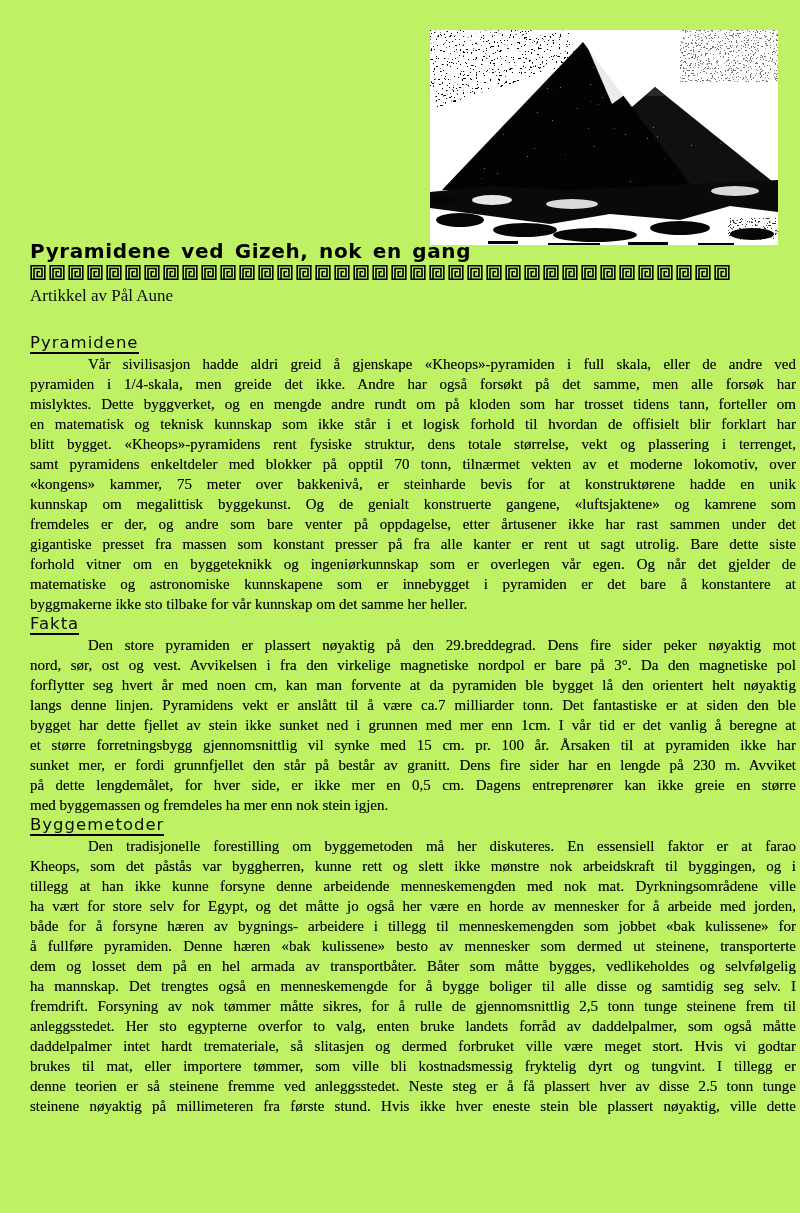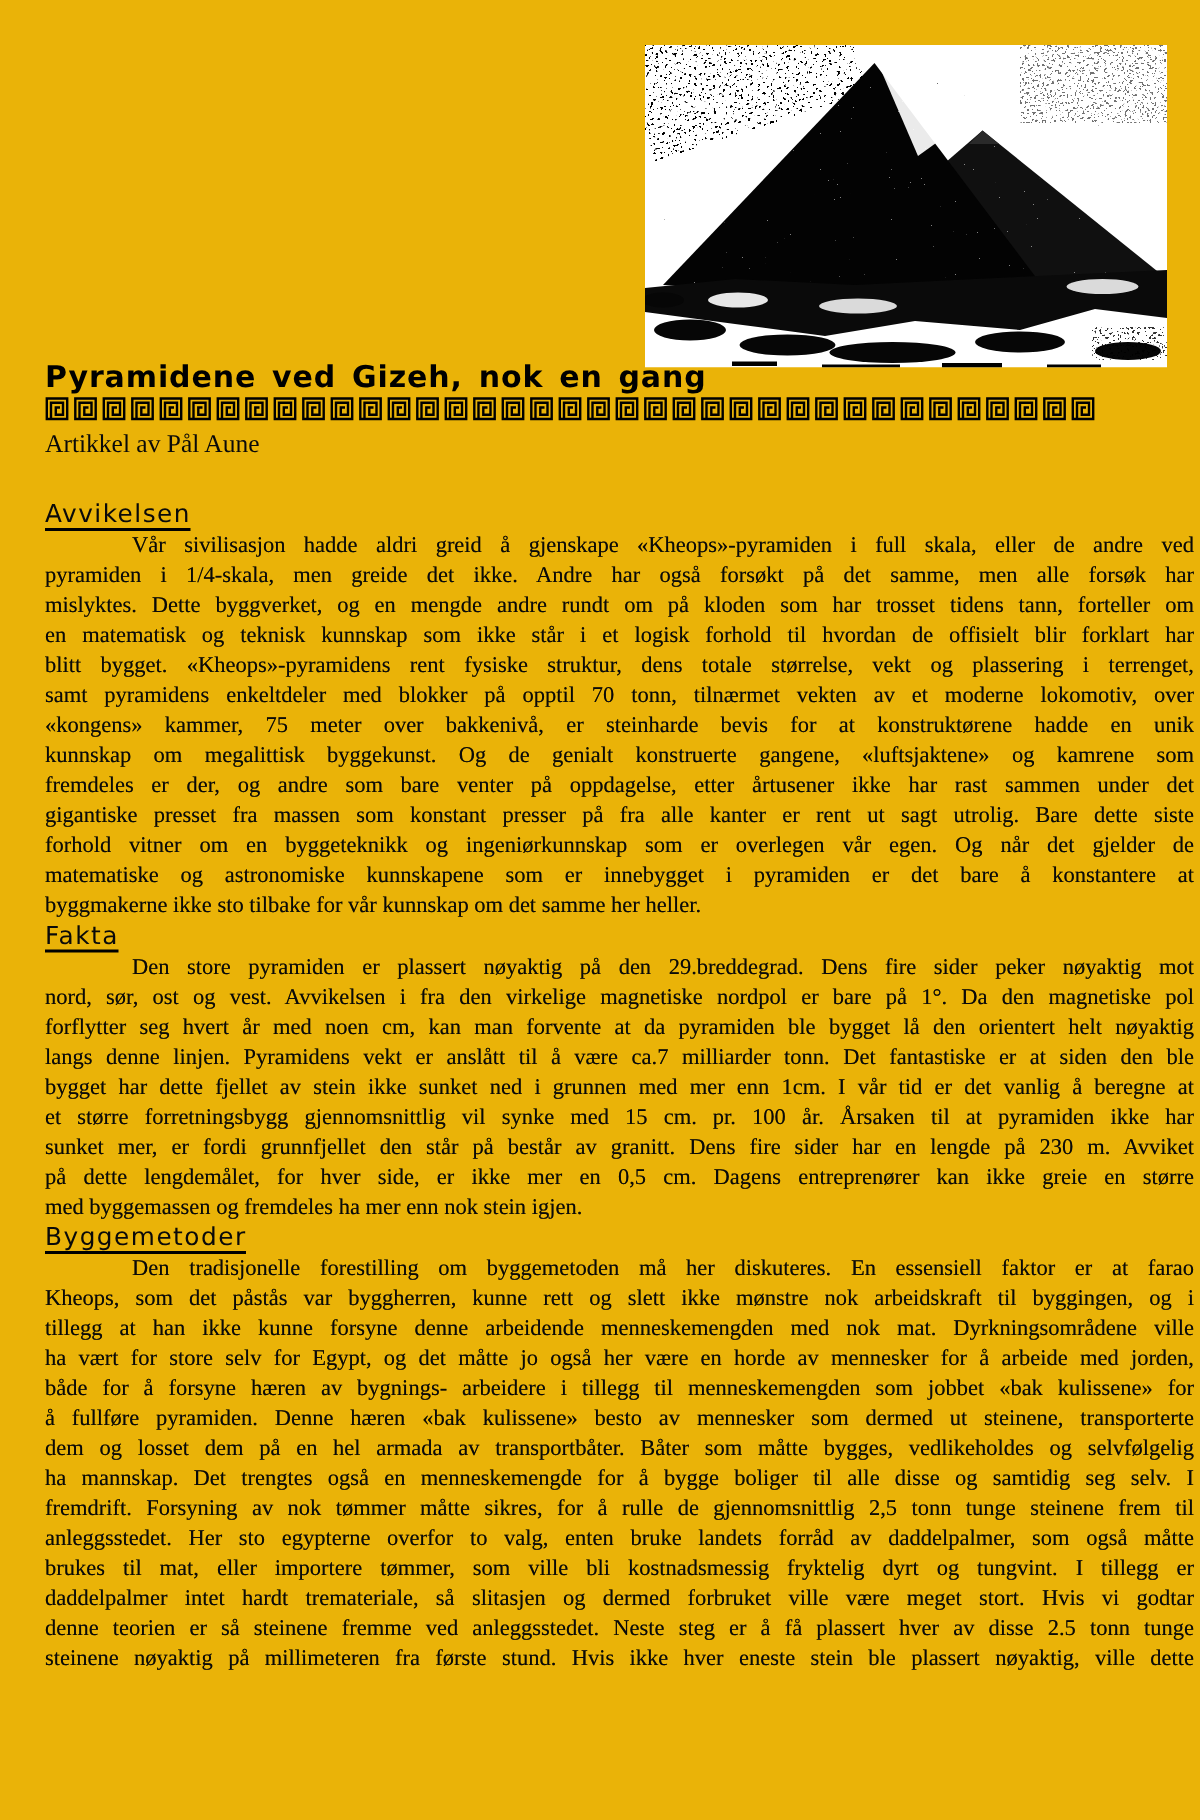--- a/index.html
+++ b/index.html
@@ -1,17 +1,17 @@
 <!DOCTYPE html>
 <html><head>
 <meta charset="utf-8">
 <style>
   html,body{margin:0;padding:0;background:#888;}
   .page{
-    position:relative;width:800px;height:1213px;background:#eab308;
+    position:relative;width:800px;height:1213px;background:#bef264;
     font-family:"Liberation Serif",serif;color:#0a0a0a;overflow:hidden;
     margin:0 auto;
   }
   .photo{position:absolute;left:430px;top:30px;width:348px;height:215px;}
   .content{position:absolute;left:30px;top:240px;width:766px;}
   .title{
     font-family:"DejaVu Sans",sans-serif;font-weight:700;font-size:20px;
     line-height:22px;letter-spacing:.6px;word-spacing:3px;color:#000;
   }
   .meander{margin-top:2px;height:17px;white-space:nowrap;overflow:hidden;}
@@ -174,42 +174,42 @@
         </svg><svg width="16" height="17" viewBox="0 0 20 20">
           <path d="M1.5 1.5 H18.5 V18.5 H1.5 Z M5 18.5 V5 H15 V15 H9 V9 H12.5" fill="none" stroke="#000" stroke-width="2"></path>
         </svg><svg width="16" height="17" viewBox="0 0 20 20">
           <path d="M1.5 1.5 H18.5 V18.5 H1.5 Z M5 18.5 V5 H15 V15 H9 V9 H12.5" fill="none" stroke="#000" stroke-width="2"></path>
         </svg></div>
 
     <div class="byline">Artikkel av Pål Aune</div>
 
     <div id="sections">
         <div class="section">
-          <div class="sec-heading"><span class="hd">Avvikelsen</span></div>
+          <div class="sec-heading"><span class="hd">Pyramidene</span></div>
           <div class="para">
             <div class="bodyline first">Vår sivilisasjon hadde aldri greid å gjenskape «Kheops»-pyramiden i full skala, eller de andre ved</div>
             <div class="bodyline">pyramiden i 1/4-skala, men greide det ikke. Andre har også forsøkt på det samme, men alle forsøk har</div>
             <div class="bodyline">mislyktes. Dette byggverket, og en mengde andre rundt om på kloden som har trosset tidens tann, forteller om</div>
             <div class="bodyline">en matematisk og teknisk kunnskap som ikke står i et logisk forhold til hvordan de offisielt blir forklart har</div>
             <div class="bodyline">blitt bygget. «Kheops»-pyramidens rent fysiske struktur, dens totale størrelse, vekt og plassering i terrenget,</div>
             <div class="bodyline">samt pyramidens enkeltdeler med blokker på opptil 70 tonn, tilnærmet vekten av et moderne lokomotiv, over</div>
             <div class="bodyline">«kongens» kammer, 75 meter over bakkenivå, er steinharde bevis for at konstruktørene hadde en unik</div>
             <div class="bodyline">kunnskap om megalittisk byggekunst. Og de genialt konstruerte gangene, «luftsjaktene» og kamrene som</div>
             <div class="bodyline">fremdeles er der, og andre som bare venter på oppdagelse, etter årtusener ikke har rast sammen under det</div>
             <div class="bodyline">gigantiske presset fra massen som konstant presser på fra alle kanter er rent ut sagt utrolig. Bare dette siste</div>
             <div class="bodyline">forhold vitner om en byggeteknikk og ingeniørkunnskap som er overlegen vår egen. Og når det gjelder de</div>
             <div class="bodyline">matematiske og astronomiske kunnskapene som er innebygget i pyramiden er det bare å konstantere at</div>
             <div class="bodyline left-last">byggmakerne ikke sto tilbake for vår kunnskap om det samme her heller.</div>
           </div>
         </div>
         <div class="section">
           <div class="sec-heading"><span class="hd">Fakta</span></div>
           <div class="para">
             <div class="bodyline first">Den store pyramiden er plassert nøyaktig på den 29.breddegrad. Dens fire sider peker nøyaktig mot</div>
-            <div class="bodyline">nord, sør, ost og vest. Avvikelsen i fra den virkelige magnetiske nordpol er bare på 1°. Da den magnetiske pol</div>
+            <div class="bodyline">nord, sør, ost og vest. Avvikelsen i fra den virkelige magnetiske nordpol er bare på 3°. Da den magnetiske pol</div>
             <div class="bodyline">forflytter seg hvert år med noen cm, kan man forvente at da pyramiden ble bygget lå den orientert helt nøyaktig</div>
             <div class="bodyline">langs denne linjen. Pyramidens vekt er anslått til å være ca.7 milliarder tonn. Det fantastiske er at siden den ble</div>
             <div class="bodyline">bygget har dette fjellet av stein ikke sunket ned i grunnen med mer enn 1cm. I vår tid er det vanlig å beregne at</div>
             <div class="bodyline">et større forretningsbygg gjennomsnittlig vil synke med 15 cm. pr. 100 år. Årsaken til at pyramiden ikke har</div>
             <div class="bodyline">sunket mer, er fordi grunnfjellet den står på består av granitt. Dens fire sider har en lengde på 230 m. Avviket</div>
             <div class="bodyline">på dette lengdemålet, for hver side, er ikke mer en 0,5 cm. Dagens entreprenører kan ikke greie en større</div>
             <div class="bodyline left-last">med byggemassen og fremdeles ha mer enn nok stein igjen.</div>
           </div>
         </div>
         <div class="section">
@@ -218,21 +218,21 @@
             <div class="bodyline first">Den tradisjonelle forestilling om byggemetoden må her diskuteres. En essensiell faktor er at farao</div>
             <div class="bodyline">Kheops, som det påstås var byggherren, kunne rett og slett ikke mønstre nok arbeidskraft til byggingen, og i</div>
             <div class="bodyline">tillegg at han ikke kunne forsyne denne arbeidende menneskemengden med nok mat. Dyrkningsområdene ville</div>
             <div class="bodyline">ha vært for store selv for Egypt, og det måtte jo også her være en horde av mennesker for å arbeide med jorden,</div>
             <div class="bodyline">både for å forsyne hæren av bygnings- arbeidere i tillegg til menneskemengden som jobbet «bak kulissene» for</div>
             <div class="bodyline">å fullføre pyramiden. Denne hæren «bak kulissene» besto av mennesker som dermed ut steinene, transporterte</div>
             <div class="bodyline">dem og losset dem på en hel armada av transportbåter. Båter som måtte bygges, vedlikeholdes og selvfølgelig</div>
             <div class="bodyline">ha mannskap. Det trengtes også en menneskemengde for å bygge boliger til alle disse og samtidig seg selv. I</div>
             <div class="bodyline">fremdrift. Forsyning av nok tømmer måtte sikres, for å rulle de gjennomsnittlig 2,5 tonn tunge steinene frem til</div>
             <div class="bodyline">anleggsstedet. Her sto egypterne overfor to valg, enten bruke landets forråd av daddelpalmer, som også måtte</div>
+            <div class="bodyline">daddelpalmer intet hardt tremateriale, så slitasjen og dermed forbruket ville være meget stort. Hvis vi godtar</div>
             <div class="bodyline">brukes til mat, eller importere tømmer, som ville bli kostnadsmessig fryktelig dyrt og tungvint. I tillegg er</div>
-            <div class="bodyline">daddelpalmer intet hardt tremateriale, så slitasjen og dermed forbruket ville være meget stort. Hvis vi godtar</div>
             <div class="bodyline">denne teorien er så steinene fremme ved anleggsstedet. Neste steg er å få plassert hver av disse 2.5 tonn tunge</div>
             <div class="bodyline">steinene nøyaktig på millimeteren fra første stund. Hvis ikke hver eneste stein ble plassert nøyaktig, ville dette</div>
           </div>
         </div>
       </div>
   </div>
 </div>
 
 </body></html>

